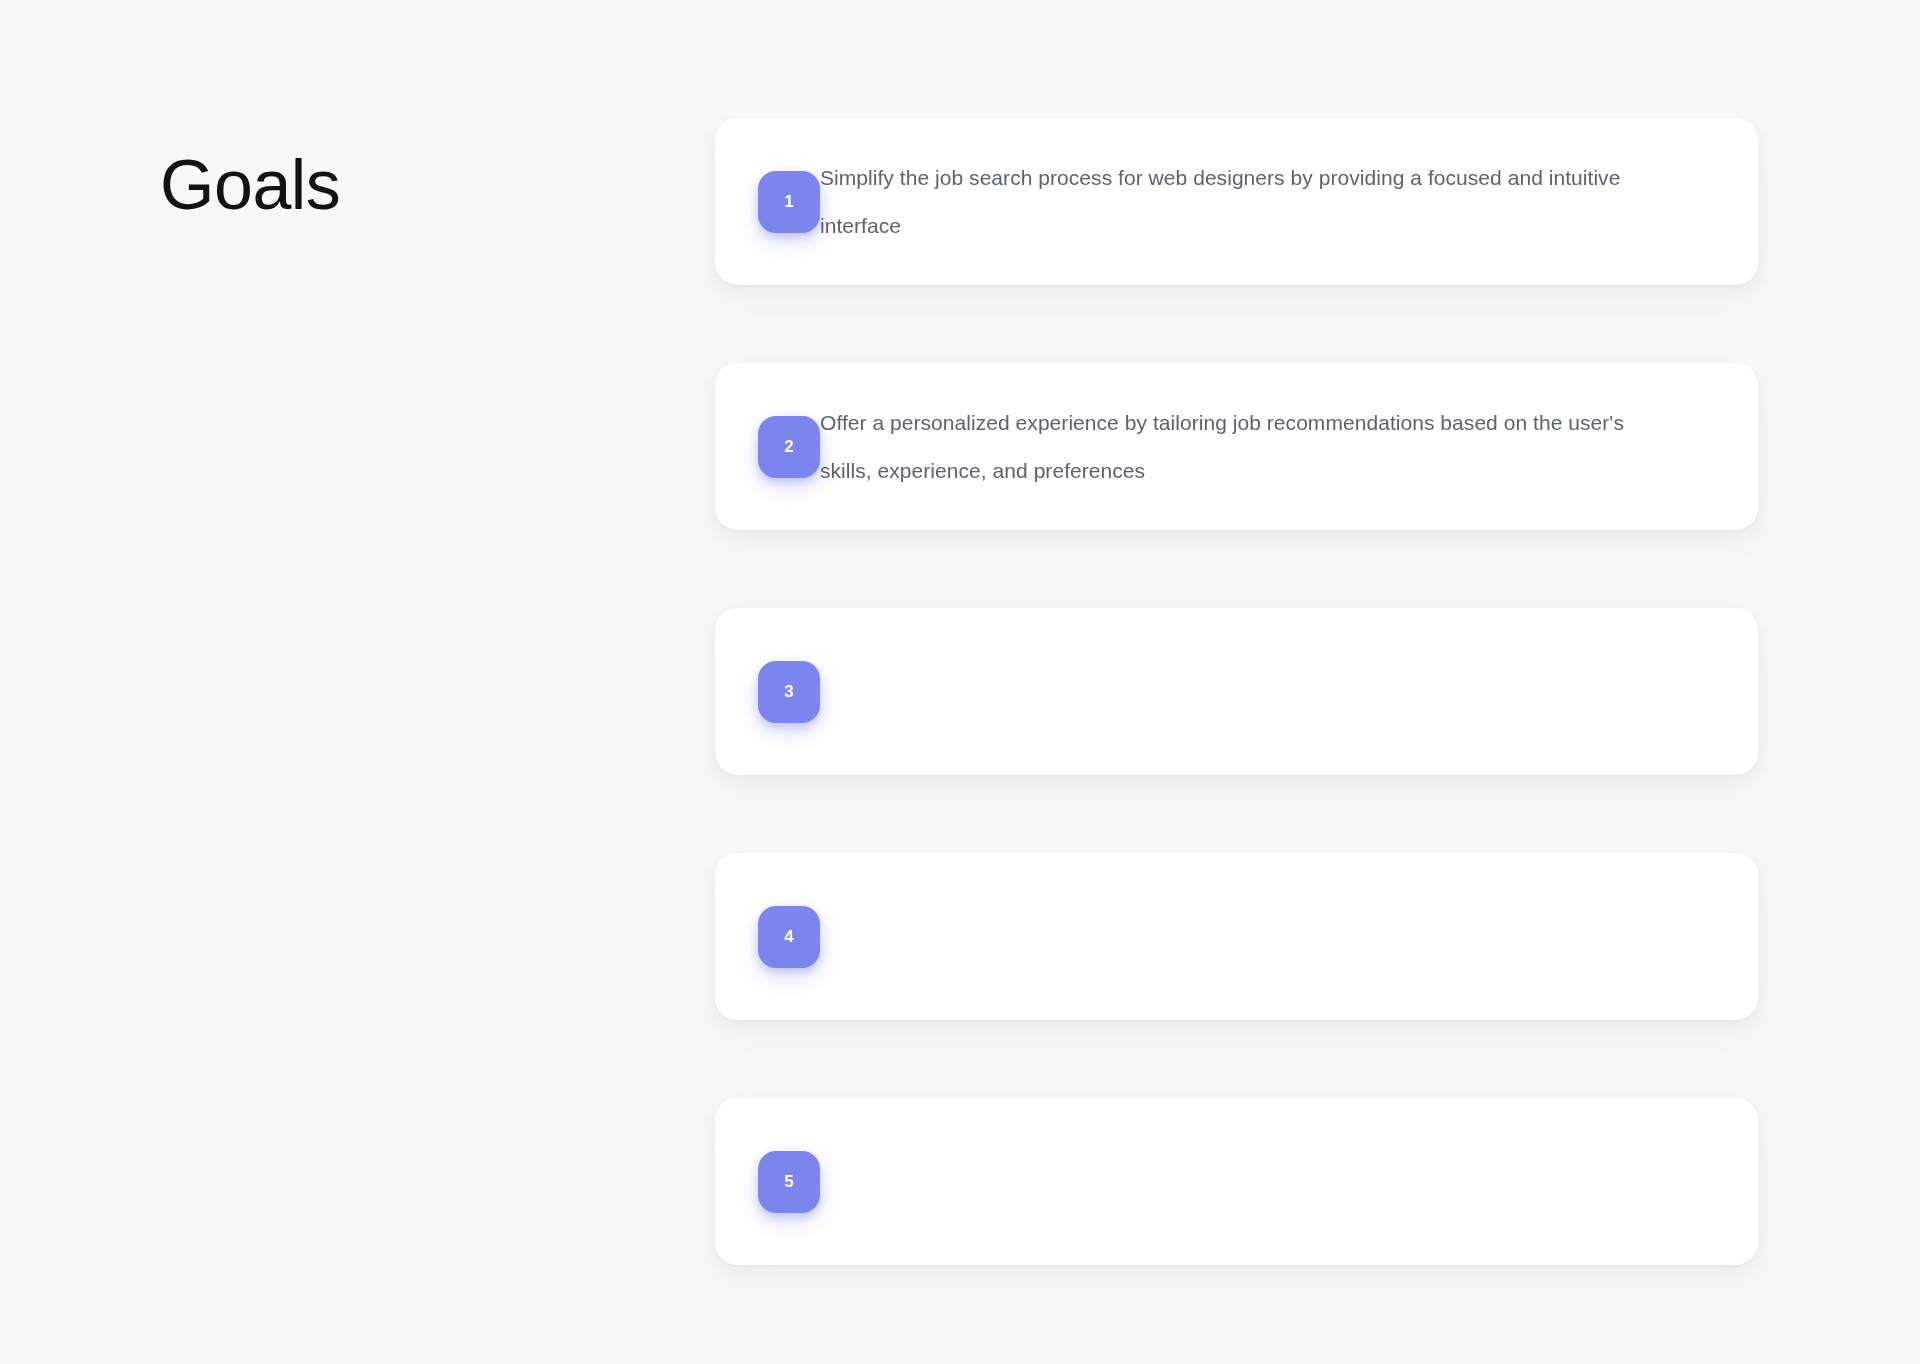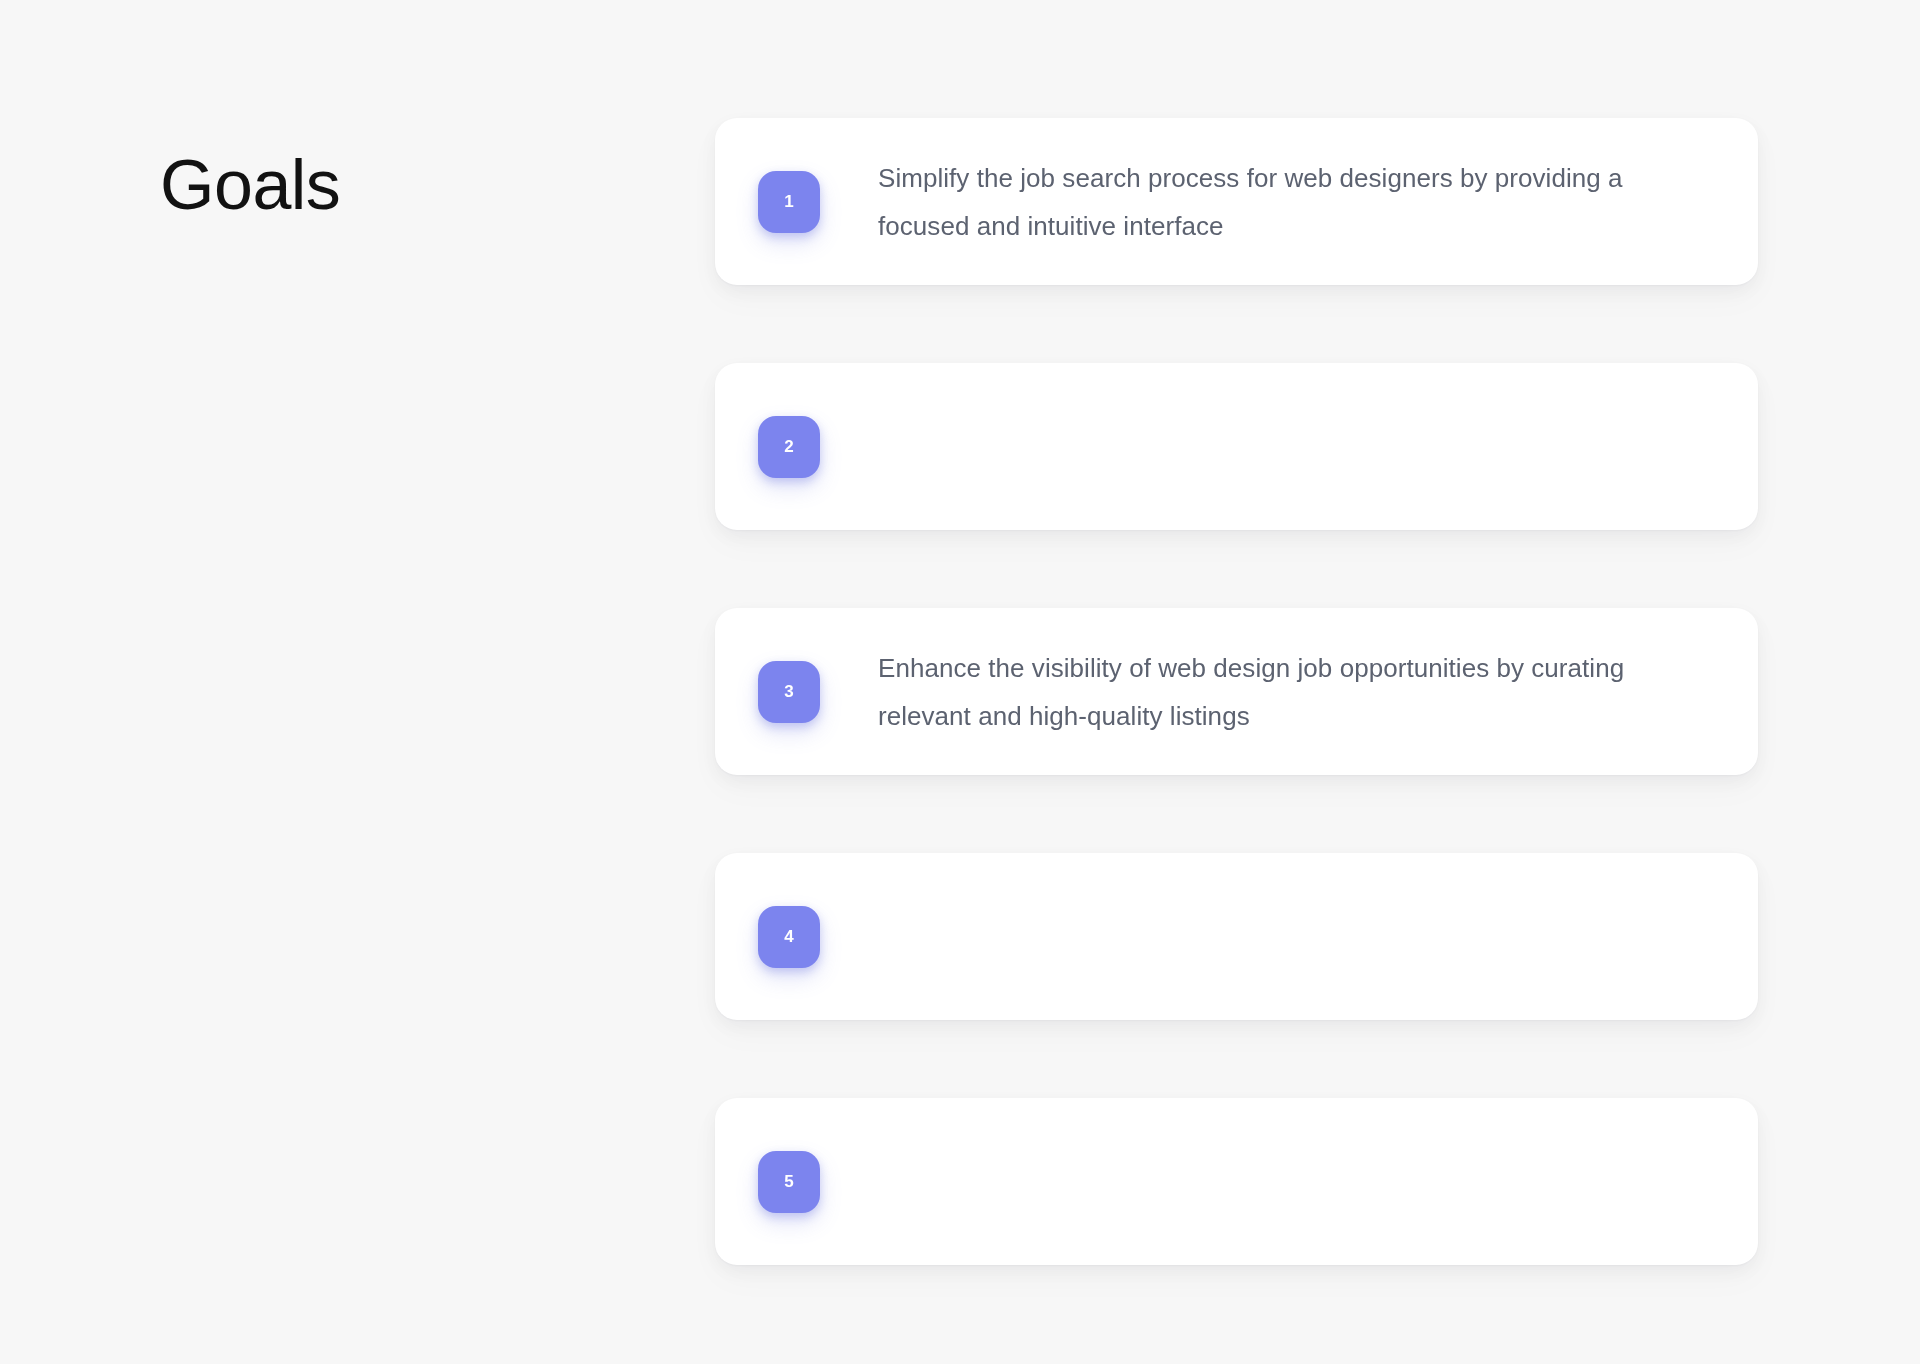--- a/index.html
+++ b/index.html
@@ -76,22 +76,21 @@
     justify-content: center;
     color: #ffffff;
     font-size: 17px;
     font-weight: 600;
     line-height: 1;
     letter-spacing: 0.2px;
     user-select: none;
   }
 
   .goal-text {
-    margin-left: 58px;
-    font-size: 26px;
+    font-size: 21px;
     line-height: 48px;
     font-weight: 400;
     color: #5c6270;
     letter-spacing: 0.05px;
     max-width: 830px;
   }
 </style>
 </head>
 <body>
 
@@ -101,25 +100,25 @@
 
   <div class="goal-list">
 
     <div class="goal-card">
       <div class="goal-badge">1</div>
       <div class="goal-text">Simplify the job search process for web designers by providing a focused and intuitive interface</div>
     </div>
 
     <div class="goal-card">
       <div class="goal-badge">2</div>
+      <div class="goal-text">Offer a personalized experience by tailoring job recommendations based on the user's skills, experience, and preferences</div>
     </div>
 
     <div class="goal-card">
       <div class="goal-badge">3</div>
-      <div class="goal-text">Enhance the visibility of web design job opportunities by curating relevant and high-quality listings</div>
     </div>
 
     <div class="goal-card">
       <div class="goal-badge">4</div>
     </div>
 
     <div class="goal-card">
       <div class="goal-badge">5</div>
     </div>
 

